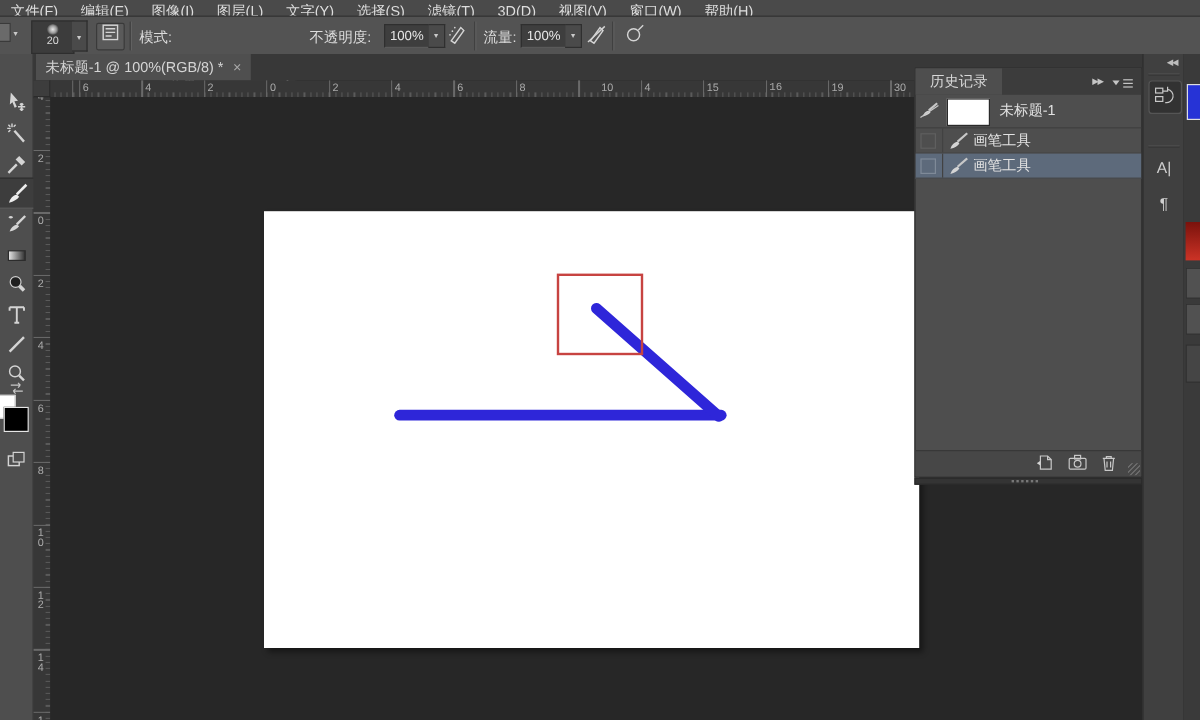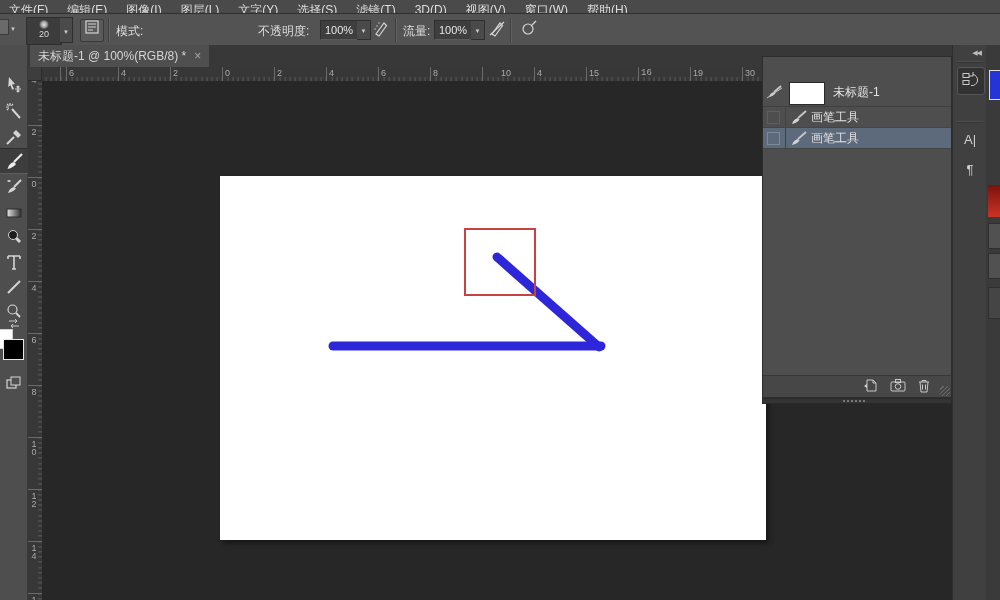--- a/index.html
+++ b/index.html
@@ -347,20 +347,28 @@
   <div class="abs pasteboard"></div>
   <div class="abs canvas">
     <svg id="drawing" width="546" height="364" viewBox="0 0 546 364">
         <line x1="113" y1="170" x2="381" y2="170" stroke="#2e26d9" stroke-width="9" stroke-linecap="round"></line>
         <line x1="277" y1="81" x2="379" y2="171" stroke="#2e26d9" stroke-width="9" stroke-linecap="round"></line>
         <rect x="245" y="53" width="70" height="66" fill="none" stroke="#c74341" stroke-width="2"></rect>
       </svg>
   </div>
 
   <div class="abs panel">
+    <div class="panel-header">
+      <div class="panel-tab">历史记录</div>
+      <div class="panel-collapse">▶▶</div>
+      <div class="panel-menu">
+        <div class="tri"></div>
+          <div class="lines"></div>
+      </div>
+    </div>
     <div class="snap-row">
       <svg width="18" height="16" viewBox="0 0 18 16" style="position:absolute;left:3px;top:6px;">
         <path d="M15 1 L8 7" class="st2" style="stroke-width:1.8;"></path>
         <path d="M8 7 q-4 1 -5 5 q4.5 -1 6.5 -3.5 z" class="fl"></path>
         <path d="M1 13 L16 3" class="st2"></path>
       </svg>
       <div class="snap-thumb"></div>
       <div class="snap-label">未标题-1</div>
     </div>
     <div class="hist-rows">

